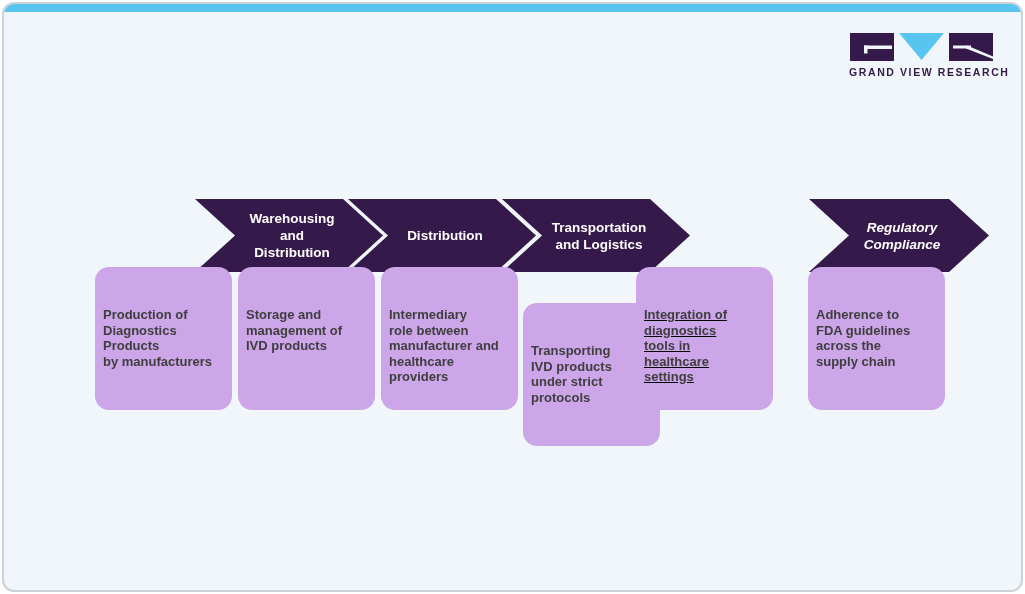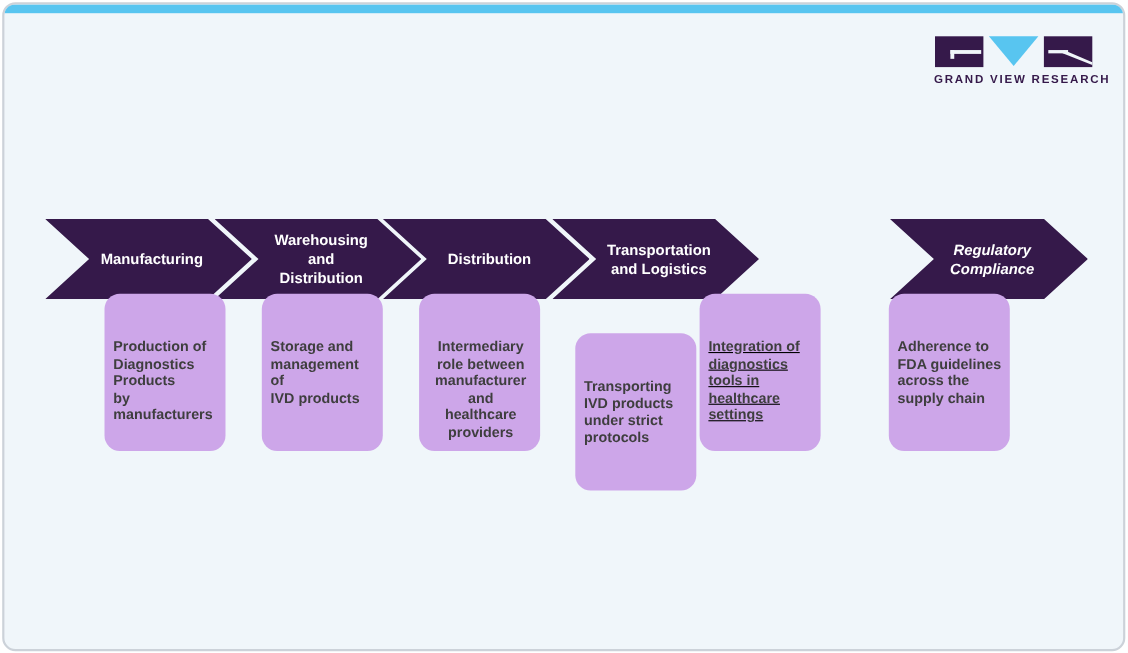--- a/index.html
+++ b/index.html
@@ -28,21 +28,21 @@
     clip-path:polygon(0 0, calc(100% - 40px) 0, 100% 50%, calc(100% - 40px) 100%, 0 100%, 40px 50%);
     display:flex;align-items:center;justify-content:center;
     padding-left:42px;padding-right:36px;box-sizing:border-box;
     z-index:1;
   }
   .stage-label{
     color:#ffffff;font-size:13.5px;font-weight:bold;line-height:17px;
     text-align:center;white-space:pre-line;
   }
   .stage-box{
-    position:absolute;top:263px;width:110px;height:143px;
+    position:absolute;top:263px;width:137px;height:143px;
     background:var(--light,#cda6e9);border-radius:14px;
     box-sizing:border-box;padding:40px 6px 0 8px;
     z-index:2;
   }
   .stage-desc{
     color:#3e3e3e;font-size:13px;font-weight:bold;line-height:15.5px;
     white-space:pre-line;
   }
 </style>
 </head>
@@ -63,42 +63,39 @@
         <g>
           <rect x="100" y="1" width="44" height="28" fill="#35194a"></rect>
           <rect x="104" y="13.5" width="18" height="3" fill="#f0f6fa"></rect>
           <polygon points="118,13.5 144,24.5 144,27 117,16.5" fill="#f0f6fa"></polygon>
         </g>
       </svg>
       <div class="brand-text">GRAND VIEW RESEARCH</div>
     </div>
 
     <div class="flow" id="flow">
-        <div class="stage-arrow" style="left: 37px; width: 188px;">
-    <div class="stage-label">Manufacturing</div>
-  </div>
         <div class="stage-box" style="left: 91px;">
     <div class="stage-desc">Production of
 Diagnostics
 Products
 by manufacturers</div>
   </div>
         <div class="stage-arrow" style="left: 191px; width: 188px;">
     <div class="stage-label">Warehousing and
 Distribution</div>
   </div>
         <div class="stage-box" style="left: 234px;">
     <div class="stage-desc">Storage and
 management of
 IVD products</div>
   </div>
         <div class="stage-arrow" style="left: 344px; width: 188px;">
     <div class="stage-label">Distribution</div>
   </div>
-        <div class="stage-box" style="left: 377px; text-align: center;">
+        <div class="stage-box" style="left: 377px;">
     <div class="stage-desc">Intermediary
 role between
 manufacturer and
 healthcare
 providers</div>
   </div>
         <div class="stage-arrow" style="left: 498px; width: 188px;">
     <div class="stage-label">Transportation
 and Logistics</div>
   </div>

